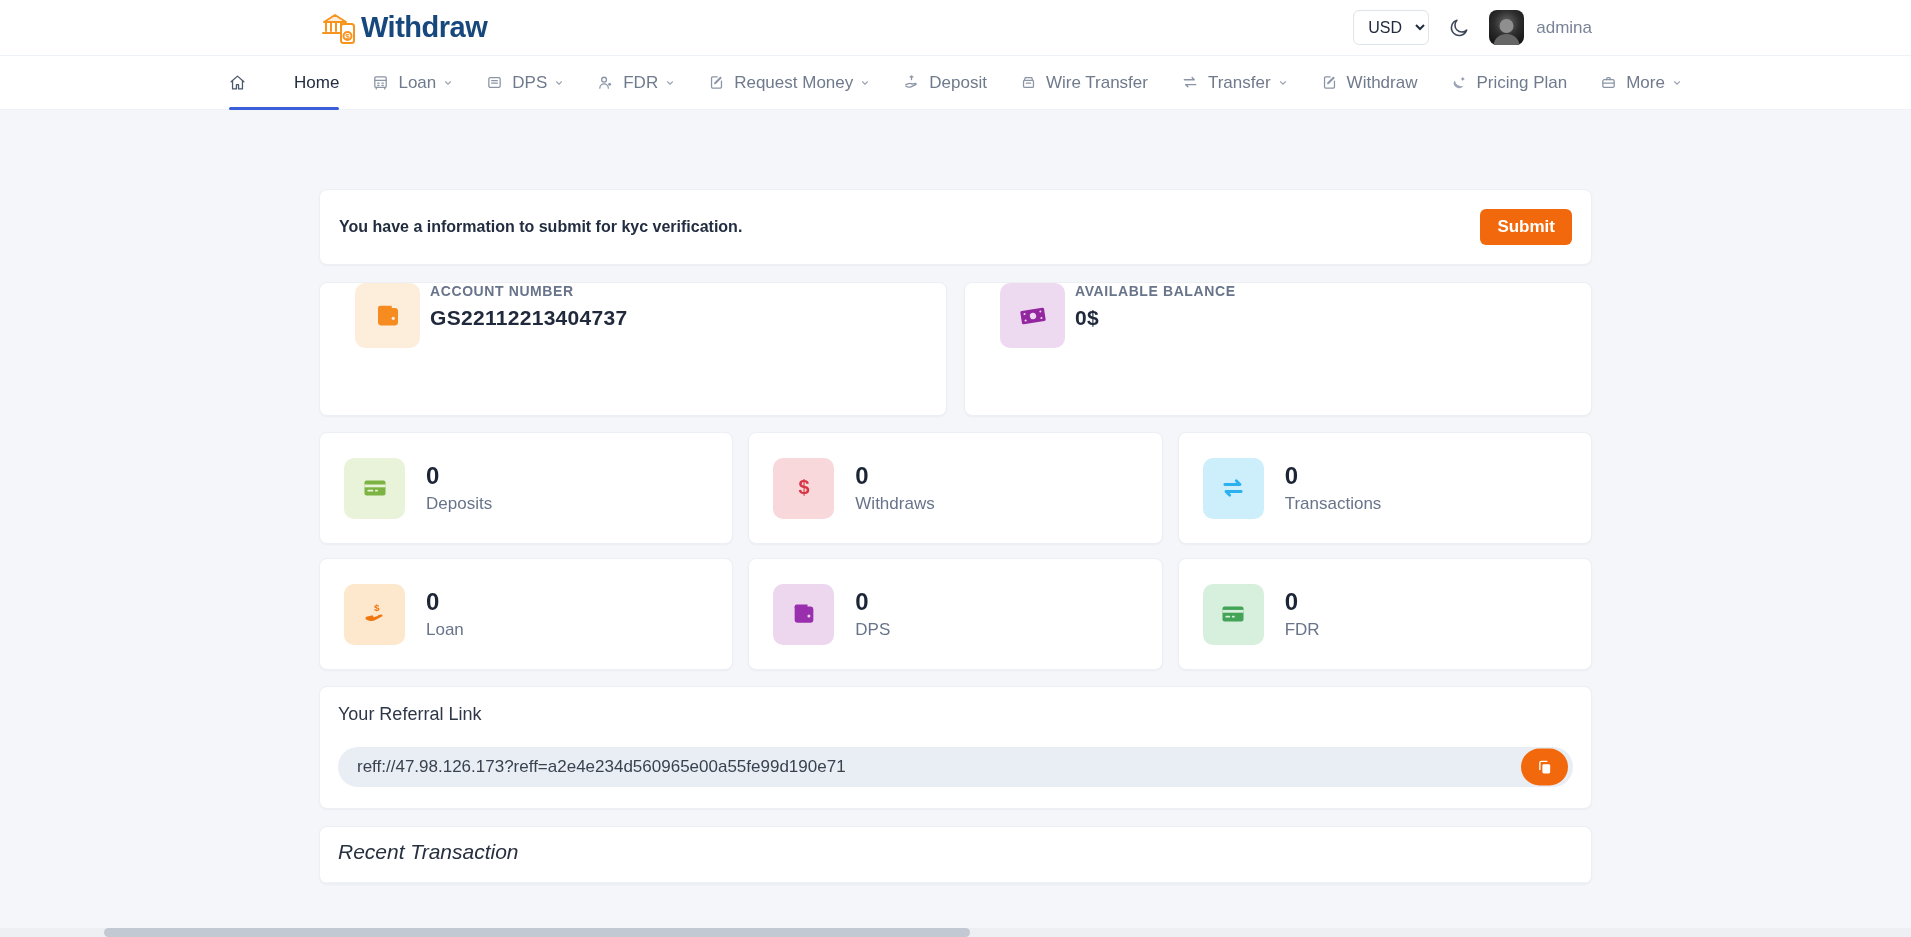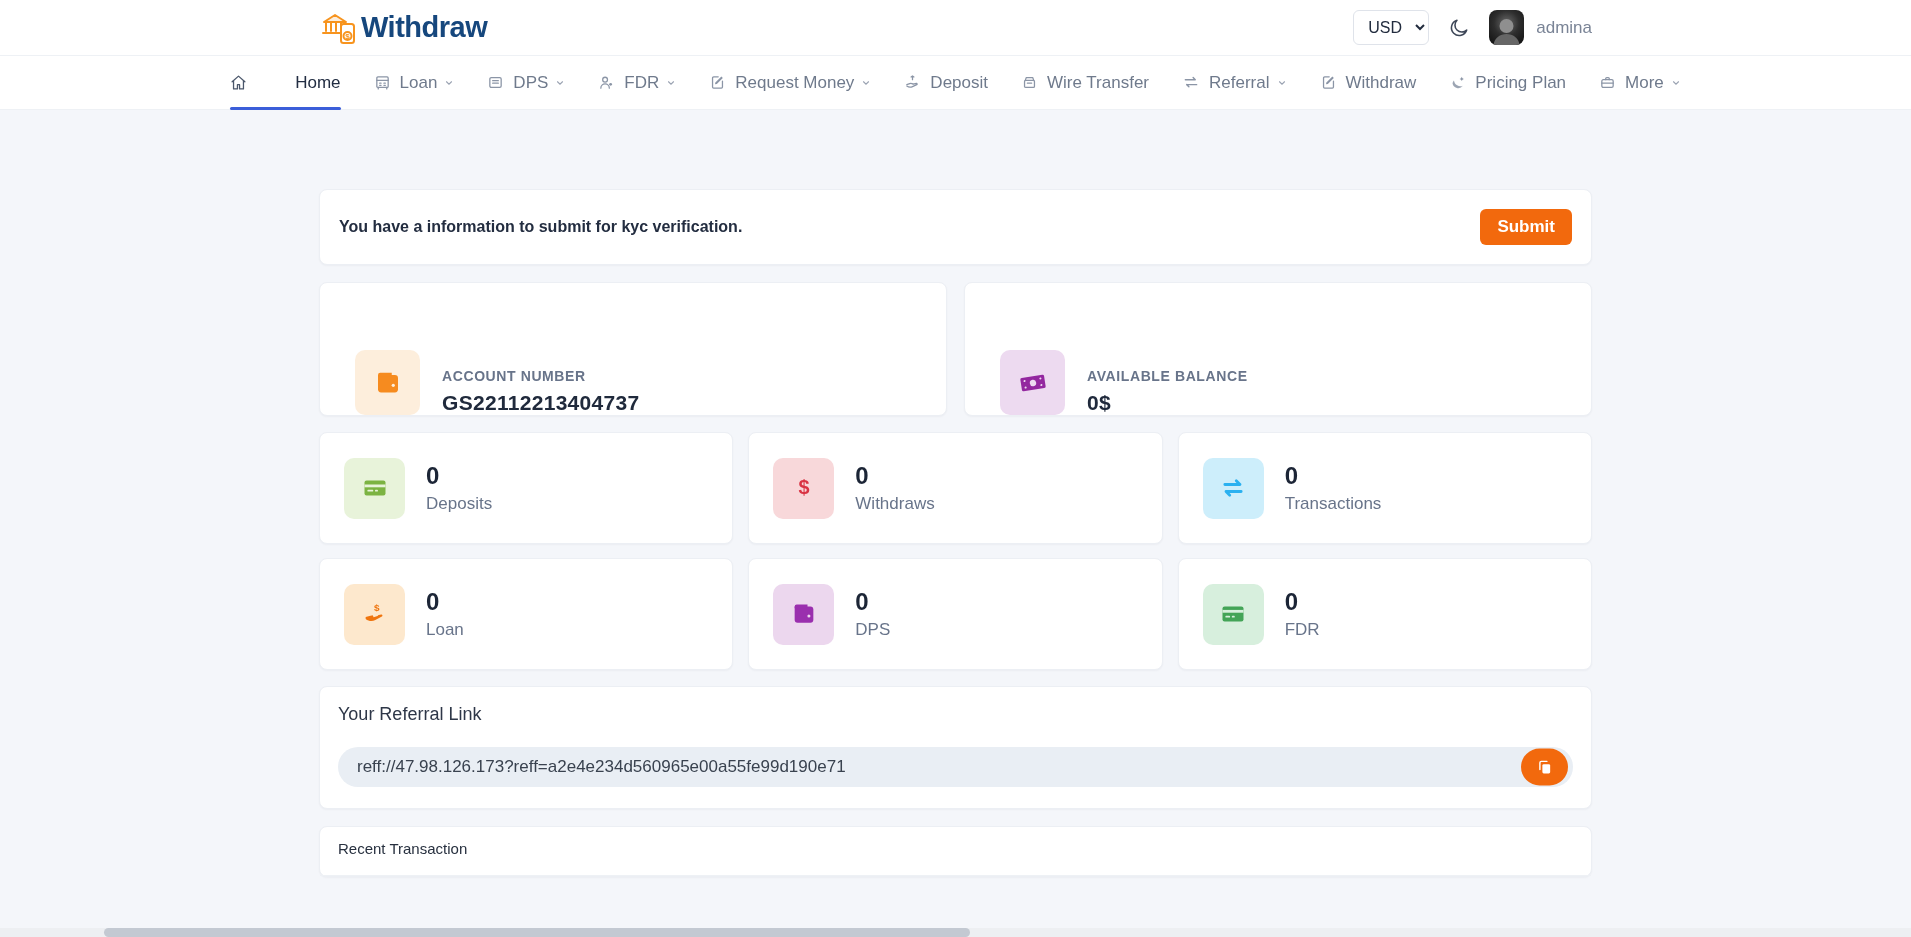--- a/index.html
+++ b/index.html
@@ -48,21 +48,21 @@
 
   .kyc-card { height:76px; display:flex; align-items:center; justify-content:space-between; padding:0 19px; }
   .kyc-msg { font-size:16px; font-weight:700; color:#232d40; }
   .btn-submit {
     background:#f2690d; color:#fff; border:none; border-radius:6px;
     font-family:"Liberation Sans", sans-serif; font-size:17px; font-weight:600;
     padding:8px 17px; cursor:pointer;
   }
 
   .grid-2 { display:grid; grid-template-columns:1fr 1fr; gap:17px; margin-top:17px; }
-  .info-card { height:134px; display:flex; align-items:flex-end; gap:22px; padding:0 35px; }
+  .info-card { height:134px; display:flex; align-items:flex-start; gap:10px; padding:0 35px; }
   .tile { border-radius:10px; display:flex; align-items:center; justify-content:center; flex:none; }
   .tile-lg { width:65px; height:65px; }
   .tile-sm { width:61px; height:61px; }
   .t-orange  { background:#fdeedc; color:#f68b1f; }
   .t-purple  { background:#eddaf0; color:#93279f; }
   .t-green   { background:#e8f3da; color:#7cb342; }
   .t-red     { background:#f8d8da; color:#d93444; }
   .t-blue    { background:#cdeefb; color:#2bb1f0; }
   .t-orange2 { background:#fde8cd; color:#ef750f; }
   .t-purple2 { background:#ecd7ee; color:#9a2fae; }
@@ -83,21 +83,21 @@
     display:flex; align-items:center; padding:0 64px 0 19px;
     font-size:17px; color:#39424f;
   }
   .copy-btn {
     position:absolute; right:5px; top:50%; transform:translateY(-50%);
     width:47px; height:37px; border:none; border-radius:19px;
     background:#f2690d; color:#fff; display:flex; align-items:center; justify-content:center; cursor:pointer;
   }
 
   .recent-card { margin-top:17px; }
-  .recent-head { padding:13px 18px 18px 18px; border-bottom:1px solid #eef1f5; font-size:15px; color:#27303f; }
+  .recent-head { padding:13px 18px 18px 18px; border-bottom:1px solid #eef1f5; font-size:21px; color:#27303f;font-style:italic; }
   .recent-body { padding:21px 0 24px 0; text-align:center; font-size:15px; color:#39424f; letter-spacing:0.3px; }
 
   
   .hscroll-track { position:fixed; left:0; right:0; bottom:0; height:9px; background:#edeff2; }
   .hscroll-thumb { position:absolute; left:104px; top:0; width:866px; height:9px; background:#c3c9d2; border-radius:5px; cursor:pointer; }
 </style>
 </head>
 <body>
 
 <header class="topbar">
@@ -232,21 +232,21 @@
       </span>
       <span>Wire Transfer</span>
     </a>
 
     <a class="nav-item">
       <span class="nicon">
         <svg width="18" height="17" viewBox="0 0 24 24" fill="none" stroke="currentColor" stroke-width="2" stroke-linecap="round" stroke-linejoin="round">
             <path d="M4 8h14M18 8l-3-3M6 15h14M6 15l3 3"></path>
           </svg>
       </span>
-      <span>Referral</span>
+      <span>Transfer</span>
       <span class="chev">
           <svg width="10" height="10" viewBox="0 0 24 24" fill="none" stroke="currentColor" stroke-width="2.6" stroke-linecap="round">
             <path d="M6 9l6 6 6-6"></path>
           </svg>
         </span>
     </a>
 
     <a class="nav-item">
       <span class="nicon">
         <svg width="17" height="17" viewBox="0 0 24 24" fill="none" stroke="currentColor" stroke-width="1.8" stroke-linecap="round" stroke-linejoin="round">

